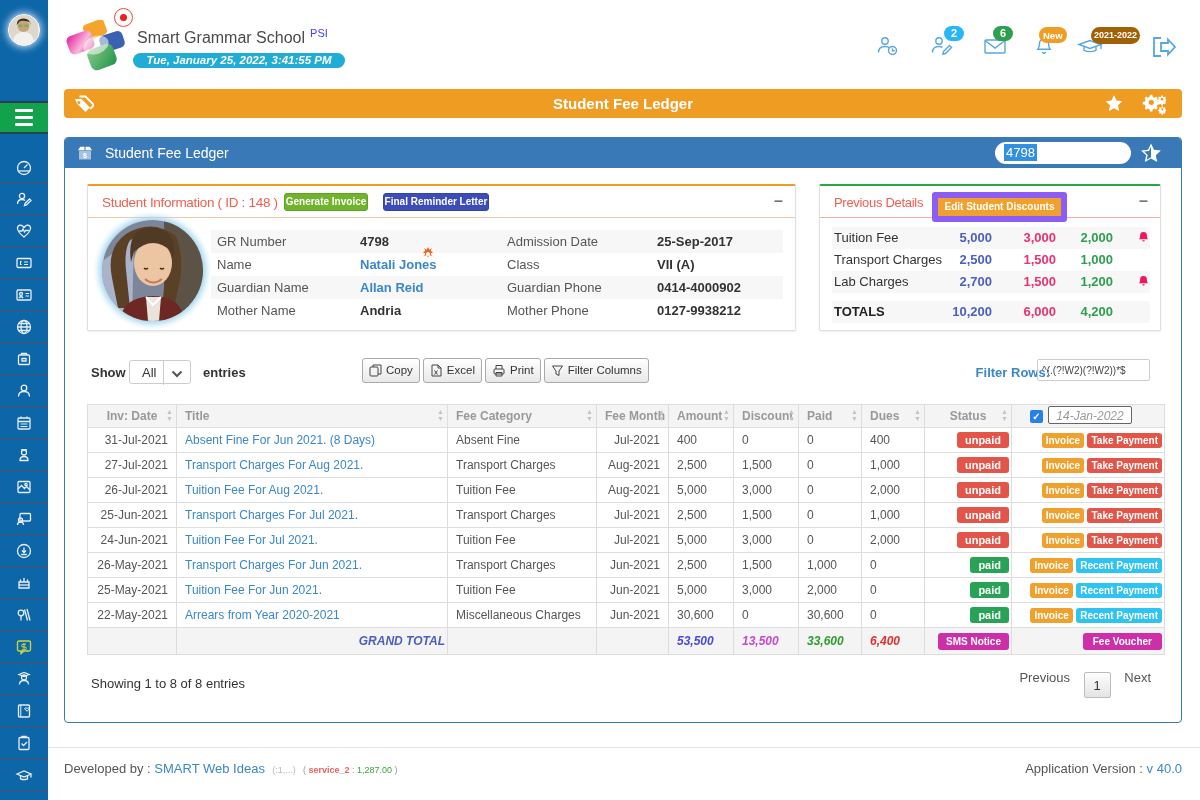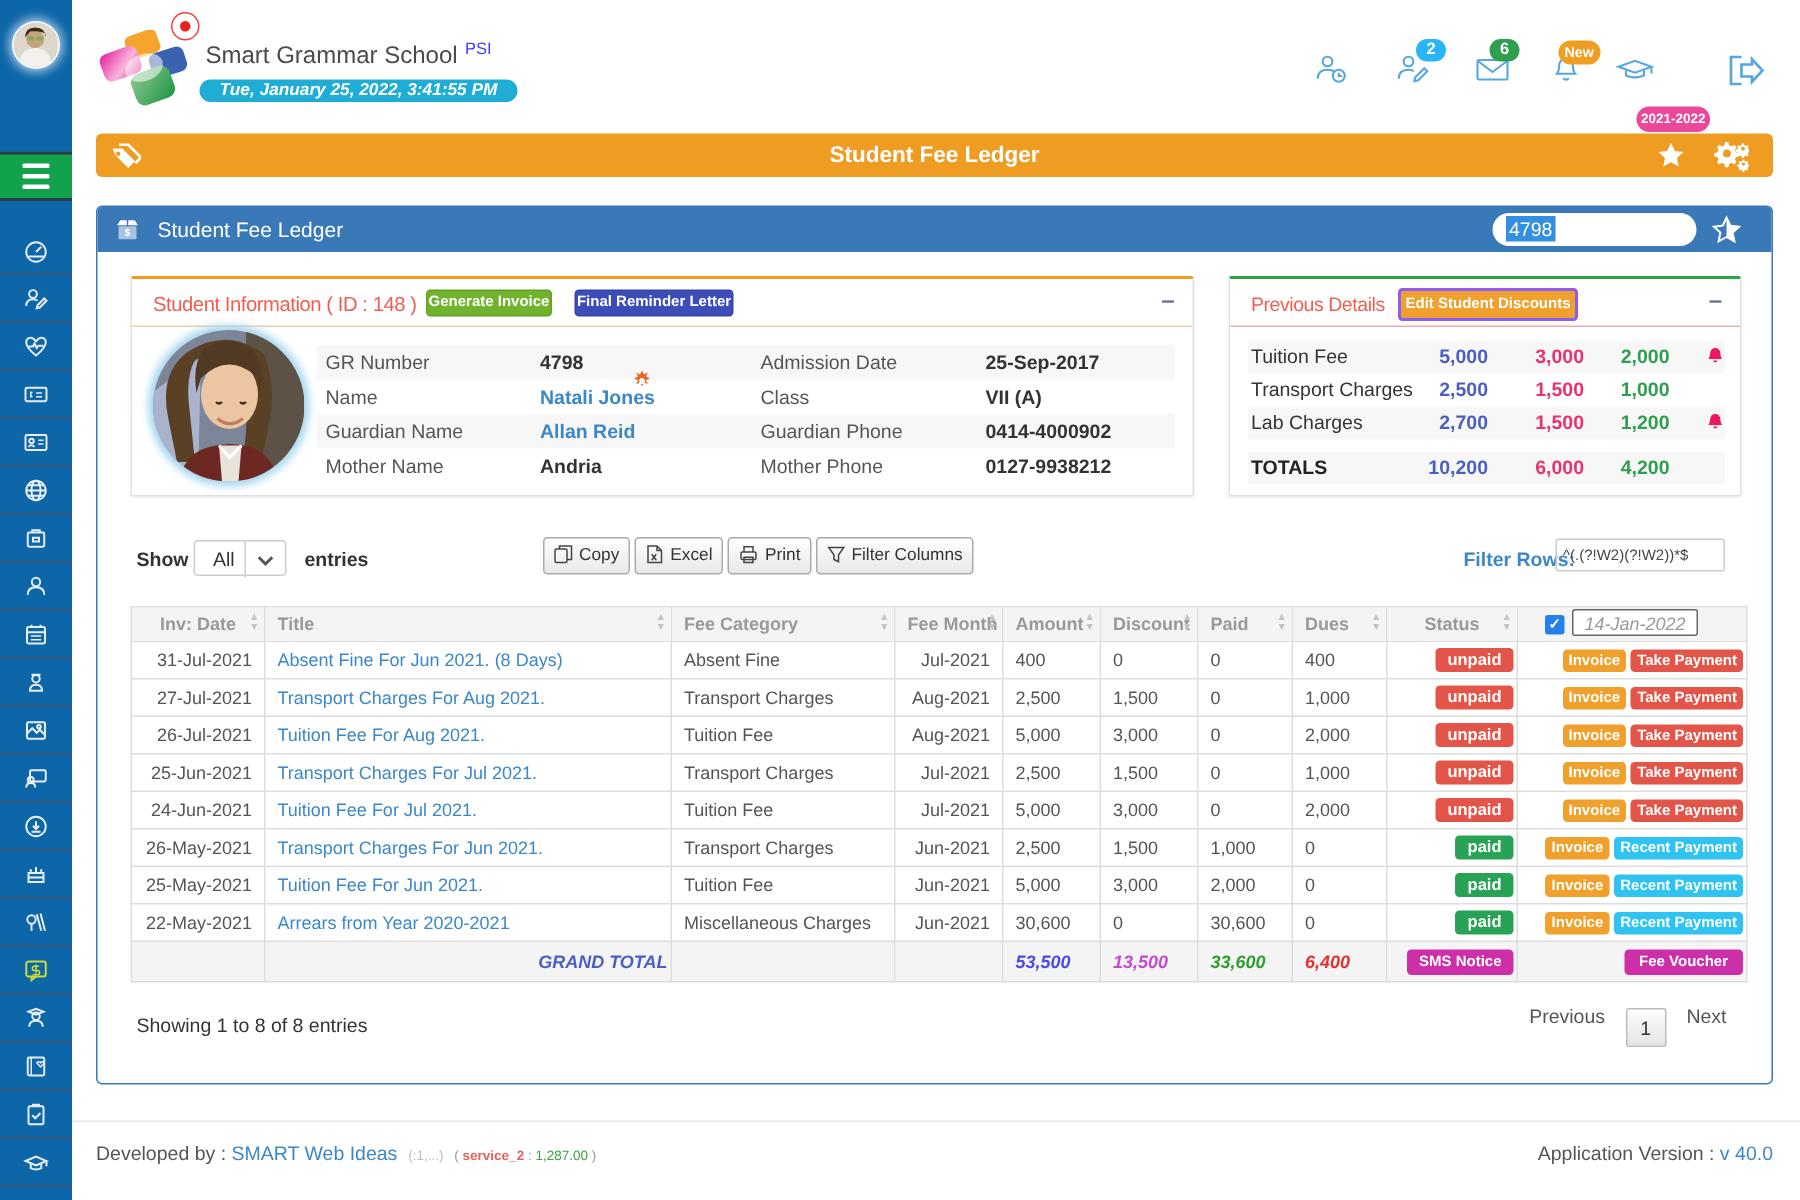--- a/index.html
+++ b/index.html
@@ -129,21 +129,21 @@
           <path d="M8 11.8 v3.5 q6 2.6 12 0 v-3.5"></path>
           <path d="M25 10 v4"></path>
         </svg></div>
     <div class="hicon" style="left:1102px"><svg width="28" height="26" viewBox="0 0 28 26">
           <path d="M11 4 H4 v18 h7" stroke-width="1.8"></path>
           <path d="M11 9 h7 V5.5 L25 13 l-7 7.5 V17 h-7 z" stroke-width="1.8"></path>
         </svg></div>
     <div class="badge" style="left:896px; top:26px; background:#29b6f6;">2</div>
     <div class="badge" style="left:945px; top:26px; background:#2e9e4f;">6</div>
     <div class="badge" style="left:991px; top:27px; background:#f09d24; font-size:9.5px; padding:1.5px 4px;">New</div>
-    <div class="badge" style="left:1043px; top:27px; background:#ec4899; font-size:9px; padding:2px 3px;margin-top:44px;">2021-2022</div>
+    <div class="badge" style="left:1043px; top:27px; background:#a16207; font-size:9px; padding:2px 3px;">2021-2022</div>
   </div>
 </div>
 <div class="sidebar">
   <div class="avatar">
     <svg width="29" height="29" viewBox="0 0 34 34">
         <rect width="34" height="34" fill="#ded8cc"></rect>
         <ellipse cx="17" cy="30" rx="12" ry="10" fill="#f2f1ee"></ellipse>
         <circle cx="17" cy="13" r="7" fill="#c8a27c"></circle>
         <path d="M9 12 Q9 4 17 4 Q25 4 25 12 L25 9 Q21 6 13 7 L9 12" fill="#3a2a1a"></path>
         <rect x="11" y="11" width="5" height="3" rx="1" fill="#7fae5a"></rect>
@@ -382,21 +382,21 @@
       <svg style="position:absolute;left:210px;top:17px" width="14" height="14" viewBox="0 0 16 16">
           <path d="M8 0 l1.5 3 3-1.5 -1.5 3 3 1.5 -3 1.5 1.5 3 -3-1.5 -1.5 3 -1.5-3 -3 1.5 1.5-3 -3-1.5 3-1.5 -1.5-3 3 1.5 z" fill="#f06020"></path>
           <circle cx="8" cy="8" r="2.2" fill="#fff"></circle>
         </svg>
     </div>
   </div>
 
   <div class="card card-disc">
     <div class="cardhead" style="border-bottom-color:#eeb0a8;">
       <div class="ct" style="font-size:13px;">Previous Details</div>
-      <div class="btn" style="position:absolute;left:112px;top:6px;width:120px;line-height:18px;background:#f0a02c;border:2px solid #8b5cf6;font-size:10px;">Edit Student Discounts</div>
+      <div class="btn" style="position:absolute;left:112px;top:6px;width:135px;line-height:18px;background:#f0a02c;border:6px solid #8b5cf6;font-size:10px;">Edit Student Discounts</div>
       <div class="minus">–</div>
     </div>
     <div style="position:absolute;left:12px;top:41px;width:318px;font-size:13px;color:#333;">
       <div class="drow" style="background:#f7f7f7;">
           <span class="dl">Tuition Fee</span>
           <span class="d1">5,000</span>
           <span class="d2">3,000</span>
           <span class="d3">2,000</span>
           <svg class="bell" width="13" height="13" viewBox="0 0 13 13">
             <path d="M6.5 1 a3.4 3.4 0 0 1 3.4 3.4 q0 2.6 1.1 3.9 h-9 q1.1-1.3 1.1-3.9 A3.4 3.4 0 0 1 6.5 1 z M5.2 9.3 a1.3 1.3 0 0 0 2.6 0" fill="#f0185c"></path>

